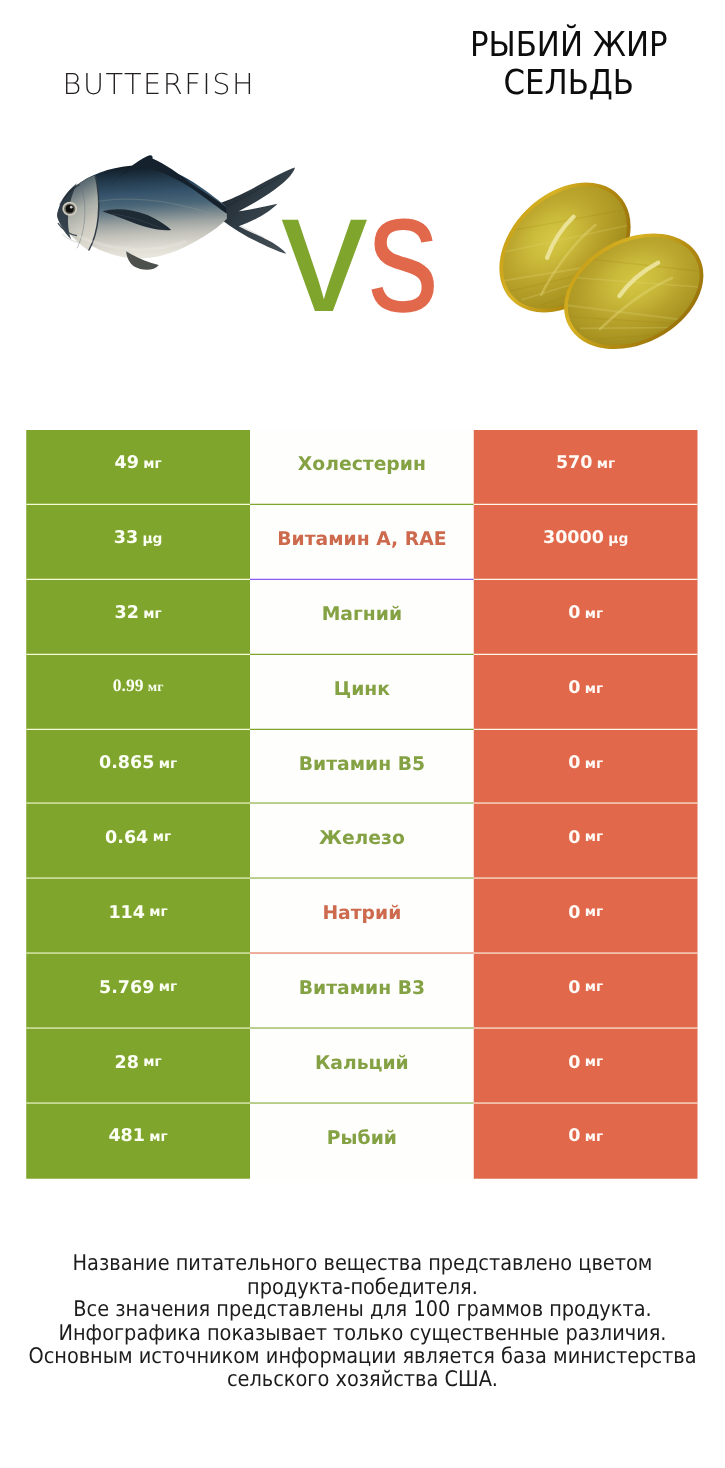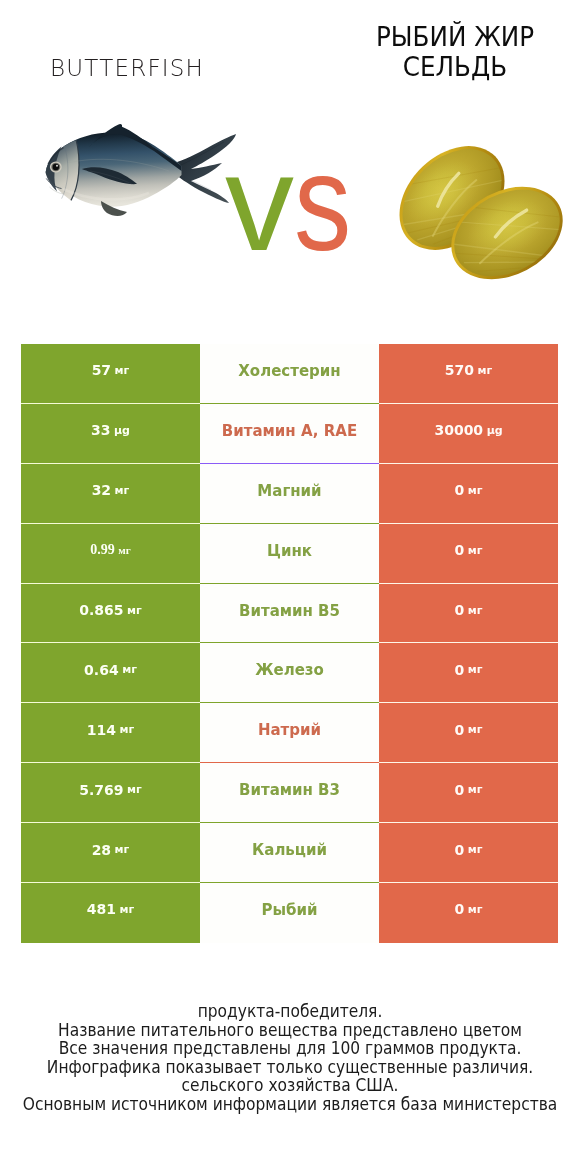--- a/index.html
+++ b/index.html
@@ -192,21 +192,21 @@
      <ellipse cx="2" cy="-4" rx="42" ry="26" fill="url(#sheen)" transform="rotate(6)"></ellipse>
      <path d="M -12 -2 C 2 -9, 16 -11, 28 -11" stroke="#ede59e" stroke-width="3.4" fill="none" opacity="0.9" stroke-linecap="round"></path>
      <path d="M -38 14 C -18 8, 10 3, 32 5" stroke="#e5d97c" stroke-width="2" fill="none" opacity="0.4" stroke-linecap="round"></path>
     </g>
    </svg>
   </div>
 
   <div class="table" id="table">
       <div class="row">
         <div class="cell side left" style="background:#7fa52d;border-bottom-color:#f5fbd6;">
-          <span>57</span>
+          <span>49</span>
           <span class="unit">мг</span>
         </div>
         <div class="cell mid" style="color:#84a144;background:#fefefc;border-bottom:1px solid #7fa52d;">
           <span>Холестерин</span>
         </div>
         <div class="cell side right" style="background:#e1684a;border-bottom-color:#fff6e8;">
           <span>570</span>
           <span class="unit">мг</span>
         </div>
       </div>
@@ -323,21 +323,21 @@
           <span>Рыбий</span>
         </div>
         <div class="cell side right" style="background:#e1684a;">
           <span>0</span>
           <span class="unit">мг</span>
         </div>
       </div>
     </div>
 
   <div class="footer" id="footer">
+      <div>Название питательного вещества представлено цветом</div>
       <div>продукта-победителя.</div>
-      <div>Название питательного вещества представлено цветом</div>
       <div>Все значения представлены для 100 граммов продукта.</div>
       <div>Инфографика показывает только существенные различия.</div>
+      <div>Основным источником информации является база министерства</div>
       <div>сельского хозяйства США.</div>
-      <div>Основным источником информации является база министерства</div>
     </div>
 
 </div>
 
 </body></html>

